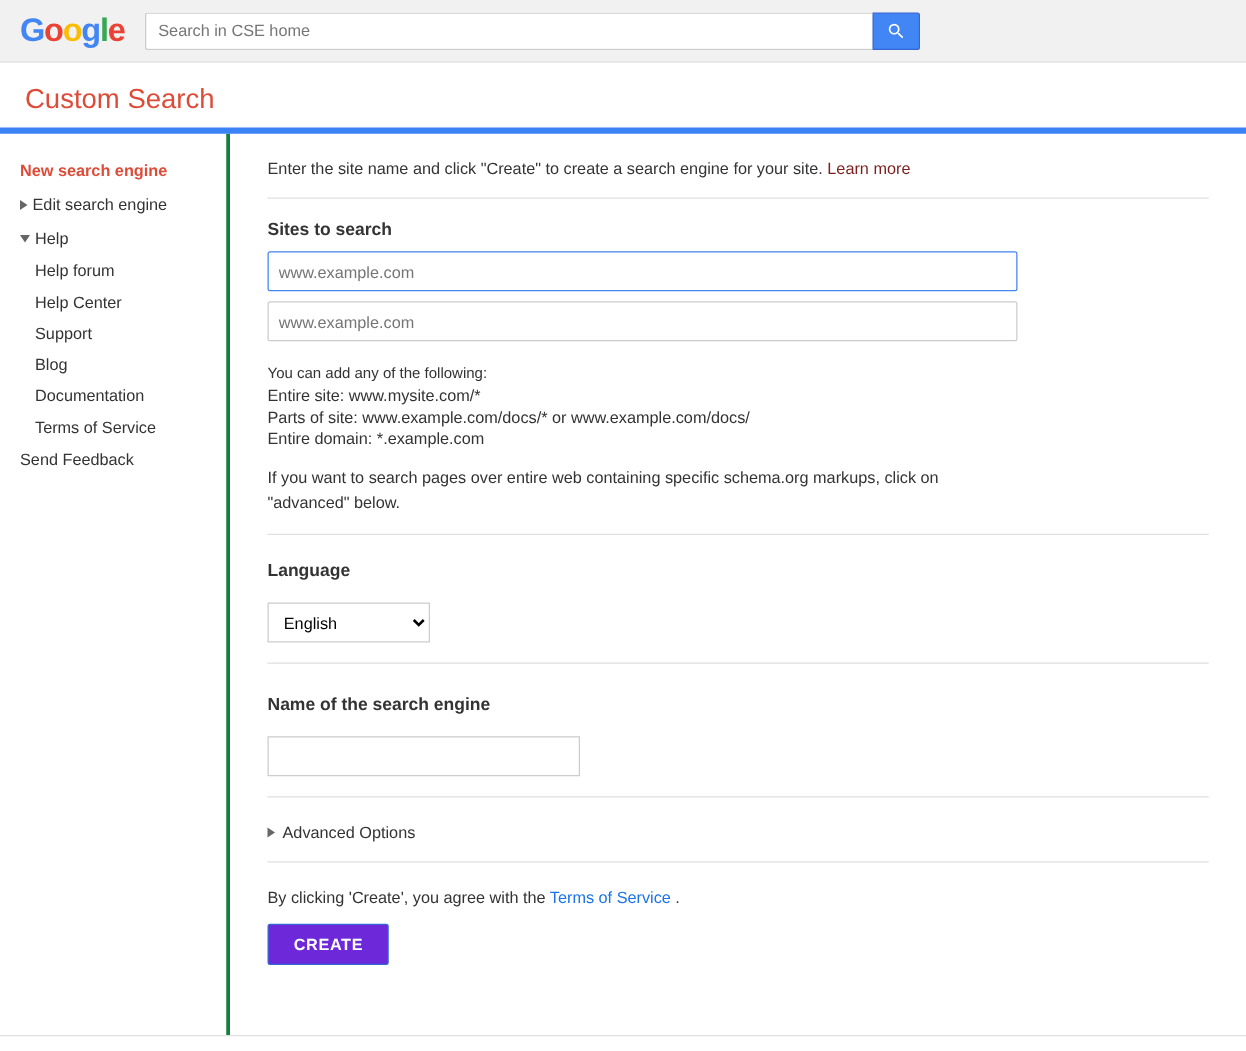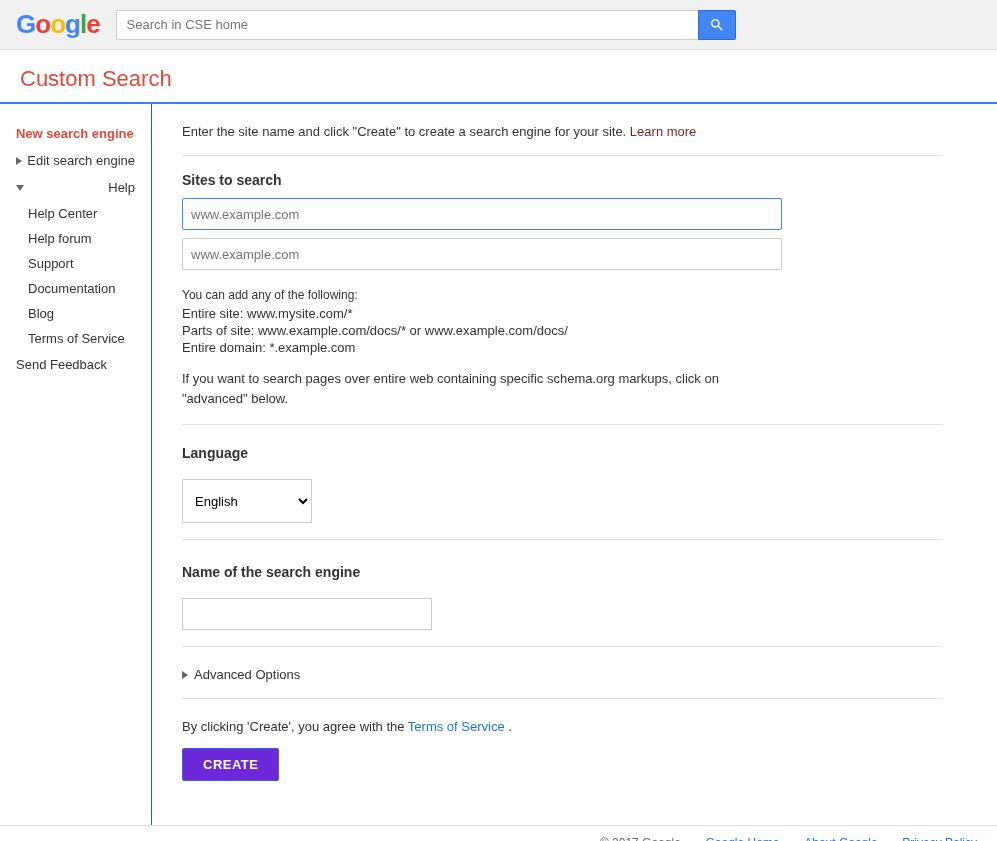--- a/index.html
+++ b/index.html
@@ -56,39 +56,39 @@
       cursor: pointer;
       display: flex;
       align-items: center;
       justify-content: center;
     }
     #search-button svg { fill: white; }
 
     
     #page-title-bar {
       padding: 16px 20px 10px 20px;
-      border-bottom: 2px solid #3b82f6;
+      border-bottom: 5px solid #3b82f6;
     }
     #page-title {
       font-size: 22px;
       color: #dd4b39;
       font-weight: normal;
     }
 
     
     #main-layout {
       display: flex;
       min-height: calc(100vh - 120px);
     }
 
     
     #sidebar {
-      width: 152px;
+      width: 184px;
       padding: 16px 0;
-      border-right: 1px solid #15803d;
+      border-right: 3px solid #15803d;
       flex-shrink: 0;
     }
     .sidebar-item {
       padding: 6px 16px;
       cursor: pointer;
       font-size: 13px;
       color: #333;
       display: flex;
       align-items: center;
       gap: 4px;
@@ -98,21 +98,20 @@
       font-weight: bold;
     }
     .sidebar-group-label {
       padding: 6px 16px;
       cursor: pointer;
       font-size: 13px;
       color: #333;
       display: flex;
       align-items: center;
       gap: 4px;
-      justify-content: space-between;
     }
     .sidebar-sub-item {
       padding: 5px 16px 5px 28px;
       cursor: pointer;
       font-size: 13px;
       color: #333;
     }
     .triangle-right {
       width: 0; height: 0;
       border-top: 4px solid transparent;
@@ -194,21 +193,21 @@
       font-size: 13px;
       color: #333;
       margin-top: 14px;
       margin-bottom: 6px;
       line-height: 1.5;
     }
 
     .language-section { margin-top: 20px; }
     .language-select {
       margin-top: 8px;
-      height: 44px;
+      height: 32px;
       padding: 4px 8px;
       border: 1px solid #ccc;
       font-size: 13px;
       width: 130px;
       background: #fff;
       cursor: pointer;
     }
 
     .engine-name-section { margin-top: 24px; }
     .engine-name-input {
@@ -300,25 +299,25 @@
   <div id="sidebar">
     <div class="sidebar-item active">New search engine</div>
     <div class="sidebar-group-label">
       <span class="triangle-right"></span>
       <span>Edit search engine</span>
     </div>
     <div class="sidebar-group-label">
       <span class="triangle-down"></span>
       <span>Help</span>
     </div>
+    <div class="sidebar-sub-item">Help forum</div>
     <div class="sidebar-sub-item">Help Center</div>
-    <div class="sidebar-sub-item">Help forum</div>
     <div class="sidebar-sub-item">Support</div>
+    <div class="sidebar-sub-item">Blog</div>
     <div class="sidebar-sub-item">Documentation</div>
-    <div class="sidebar-sub-item">Blog</div>
     <div class="sidebar-sub-item">Terms of Service</div>
     <div class="sidebar-item">Send Feedback</div>
   </div>
 
   <div id="content">
 
     <p class="intro-text">
       <span>Enter the site name and click "Create" to create a search engine for your site.</span>
       <a class="learn-more-link" href="#">Learn more</a>
     </p>

